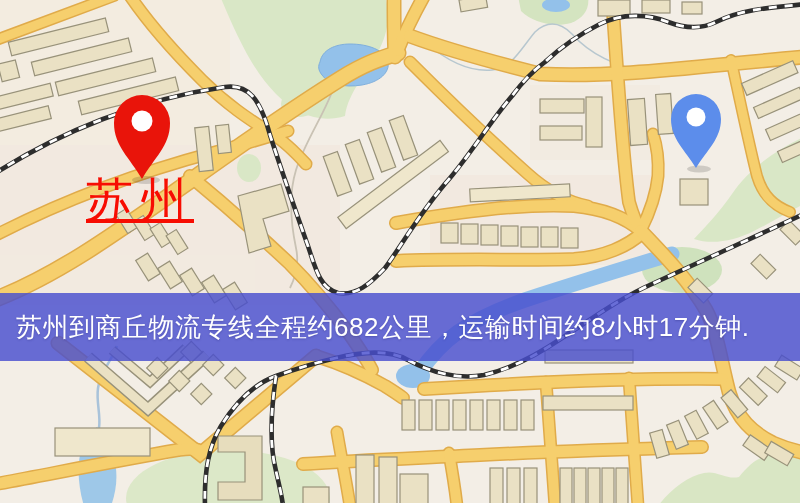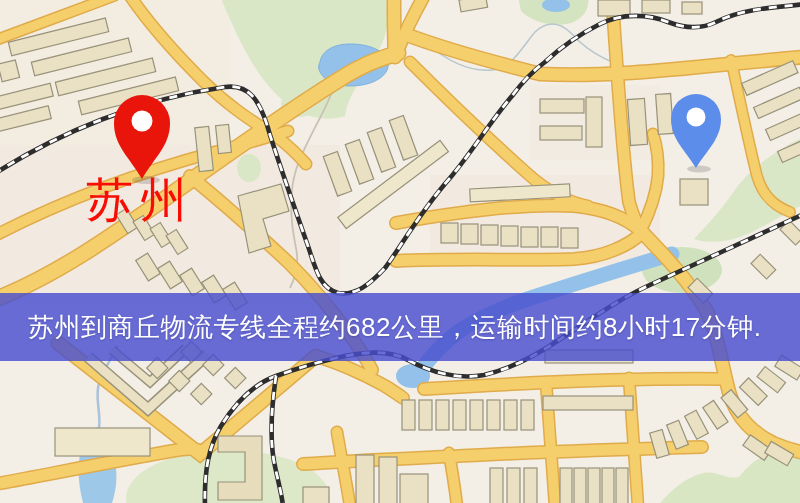--- a/index.html
+++ b/index.html
@@ -8,27 +8,27 @@
     background:var(--map-bg,#f3eee6);
     font-family:"Liberation Sans","DejaVu Sans",sans-serif;
   }
   .map-svg{position:absolute;left:0;top:0;width:800px;height:503px;display:block;}
   .city-label{
     position:absolute;
     font-family:"Liberation Serif","DejaVu Serif",serif;
     font-size:47px;line-height:1;letter-spacing:7px;white-space:nowrap;
     text-shadow:0 0 2px rgba(255,255,255,.35);
   }
-  .city-label.origin{left:86px;top:177px;color:var(--origin-label,#f70d02);}
+  .city-label.origin{left:86px;top:177px;color:var(--origin-label,#f70d02);text-decoration:underline;}
   .city-label.dest{left:644px;top:176px;color:var(--destination-label,#1d1ddd);}
   .route-banner{
     position:absolute;left:0;top:293px;width:800px;height:68px;
     background:var(--banner-bg,rgba(72,78,206,0.82));
     display:flex;align-items:center;
-    box-sizing:border-box;padding-left:28px;
+    box-sizing:border-box;padding-left:16px;
   }
   .route-banner span{
     color:var(--banner-text,#ffffff);
     font-size:26px;letter-spacing:0.5px;white-space:nowrap;
     text-shadow:0 1px 2px rgba(40,40,120,.35);
   }
 </style>
 </head>
 <body>
 

